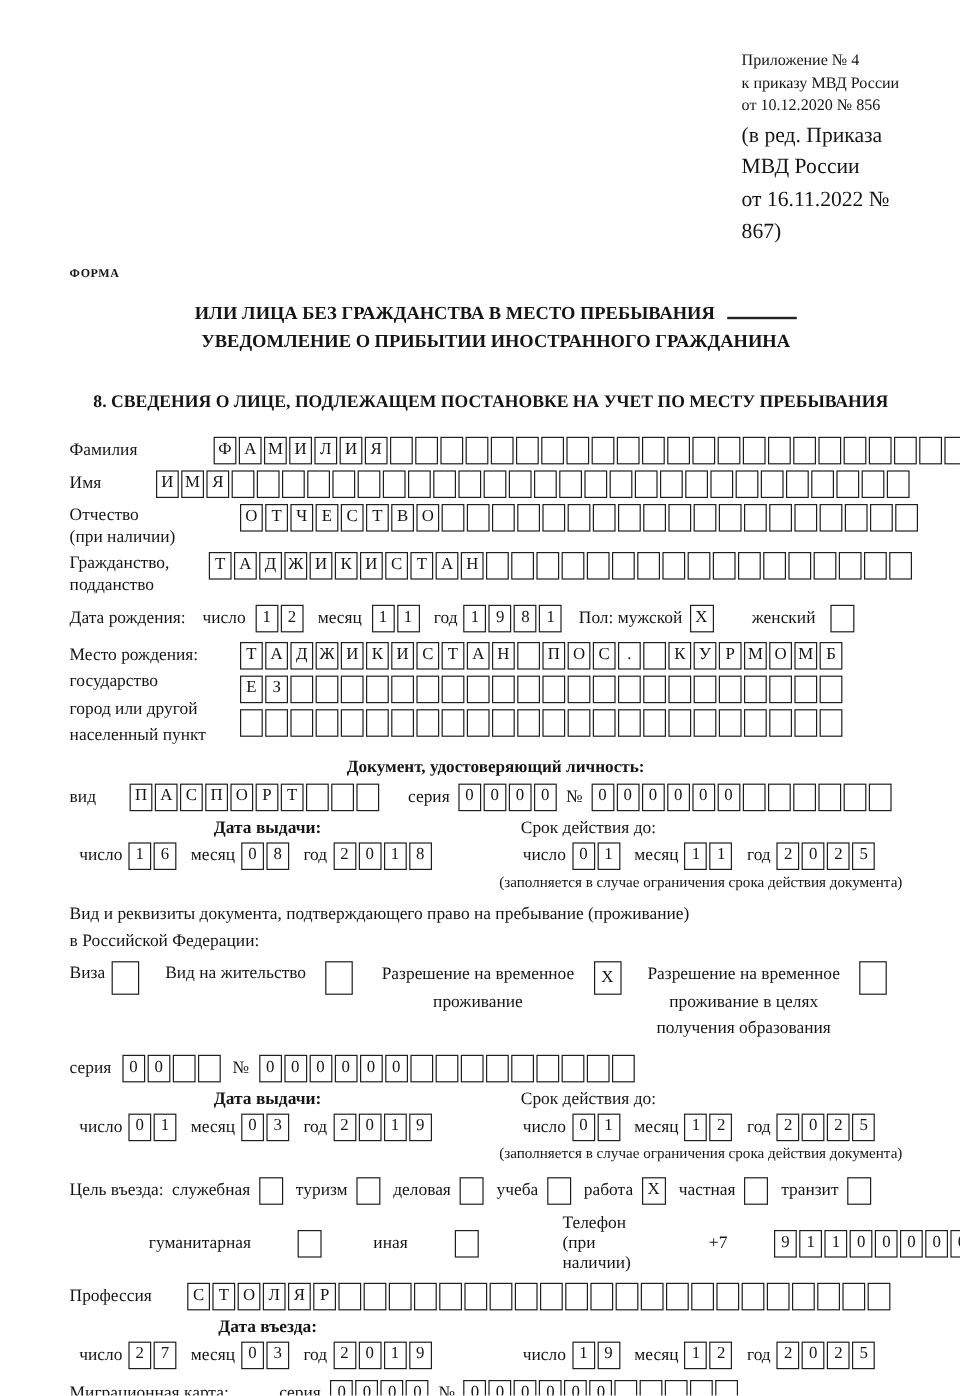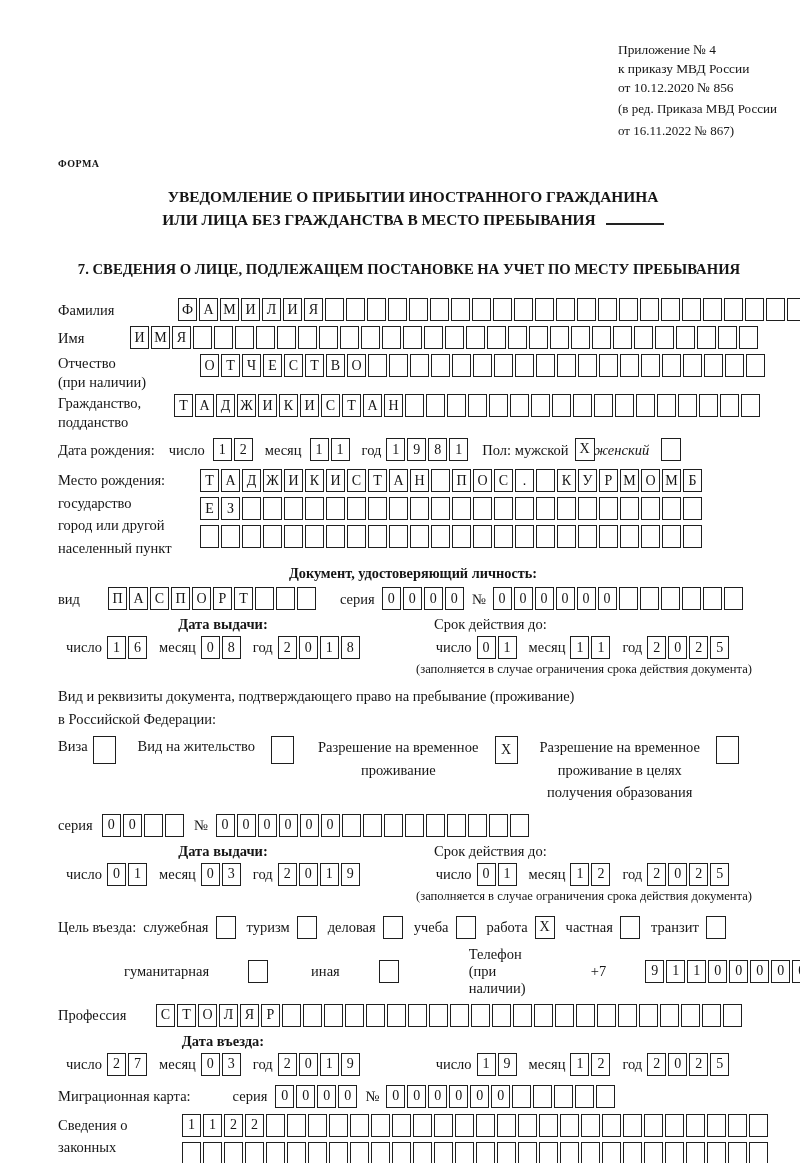--- a/index.html
+++ b/index.html
@@ -6,21 +6,21 @@
   html,body { background:#ffffff; }
   body {
     width:800px; height:1163px; overflow:hidden;
     font-family:"Liberation Serif","DejaVu Serif",serif;
     color:#151515; font-size:14.5px;
   }
   .page { width:800px; padding:40px 22px 0 58px; position:relative; }
 
   
   .appendix { margin-left:560px; font-size:13.4px; line-height:1.42; }
-  .appendix .sub { font-size:13px; margin-top:3px; }
+  .appendix .sub { font-size:18px; margin-top:3px; }
   .forma { text-align:left; padding-right:34px; margin-top:18px; font-weight:bold; font-size:10px; letter-spacing:.5px; }
 
   .title { text-align:center; font-weight:bold; font-size:15.4px; line-height:1.5; margin-top:16px; margin-left:-10px; }
   .blank-line { display:inline-block; width:58px; border-bottom:2px solid #222; margin-left:10px; height:14px; }
   .sec-heading { text-align:center; font-weight:bold; font-size:14.7px; margin-top:30px; margin-left:-18px; white-space:nowrap; }
 
   
   .frow { display:flex; align-items:center; margin-top:5px; min-height:23px; }
   .frow.top { align-items:flex-start; }
   .lbl { flex:none; line-height:20px; }
@@ -75,25 +75,25 @@
     <div>Приложение № 4</div>
     <div>к приказу МВД России</div>
     <div>от 10.12.2020 № 856</div>
     <div class="sub">(в ред. Приказа МВД России</div>
     <div class="sub">от 16.11.2022 № 867)</div>
   </div>
 
   <div class="forma">ФОРМА</div>
 
   <div class="title">
+    <div><span>ИЛИ ЛИЦА БЕЗ ГРАЖДАНСТВА В МЕСТО ПРЕБЫВАНИЯ</span><span class="blank-line"></span></div>
     <div>УВЕДОМЛЕНИЕ О ПРИБЫТИИ ИНОСТРАННОГО ГРАЖДАНИНА</div>
-    <div><span>ИЛИ ЛИЦА БЕЗ ГРАЖДАНСТВА В МЕСТО ПРЕБЫВАНИЯ</span><span class="blank-line"></span></div>
-  </div>
-
-  <div class="sec-heading">7. СВЕДЕНИЯ О ЛИЦЕ, ПОДЛЕЖАЩЕМ ПОСТАНОВКЕ НА УЧЕТ ПО МЕСТУ ПРЕБЫВАНИЯ</div>
+  </div>
+
+  <div class="sec-heading">8. СВЕДЕНИЯ О ЛИЦЕ, ПОДЛЕЖАЩЕМ ПОСТАНОВКЕ НА УЧЕТ ПО МЕСТУ ПРЕБЫВАНИЯ</div>
 
   <div class="frow" style="margin-top:20px;gap:48px;">
     <span class="lbl w72">Фамилия</span>
     <span class="cells">
         <span class="cell">Ф</span>
         <span class="cell">А</span>
         <span class="cell">М</span>
         <span class="cell">И</span>
         <span class="cell">Л</span>
         <span class="cell">И</span>
@@ -247,21 +247,21 @@
       </span>
     <span class="lbl" style="margin:0 5px 0 10px;">год</span>
     <span class="cells">
         <span class="cell">1</span>
         <span class="cell">9</span>
         <span class="cell">8</span>
         <span class="cell">1</span>
       </span>
     <span class="lbl" style="margin:0 6px 0 12px;">Пол: мужской</span>
     <span class="cbx">X</span>
-    <span class="lbl" style="margin:0 12px 0 0;font-style:italic;">женский</span>
+    <span class="lbl" style="margin:0 12px 0 32px;">женский</span>
     <span class="cbx"></span>
   </div>
 
   <div class="block">
     <div class="labels w142">
       <div>Место рождения:</div>
       <div>государство</div>
       <div>город или другой</div>
       <div>населенный пункт</div>
     </div>

